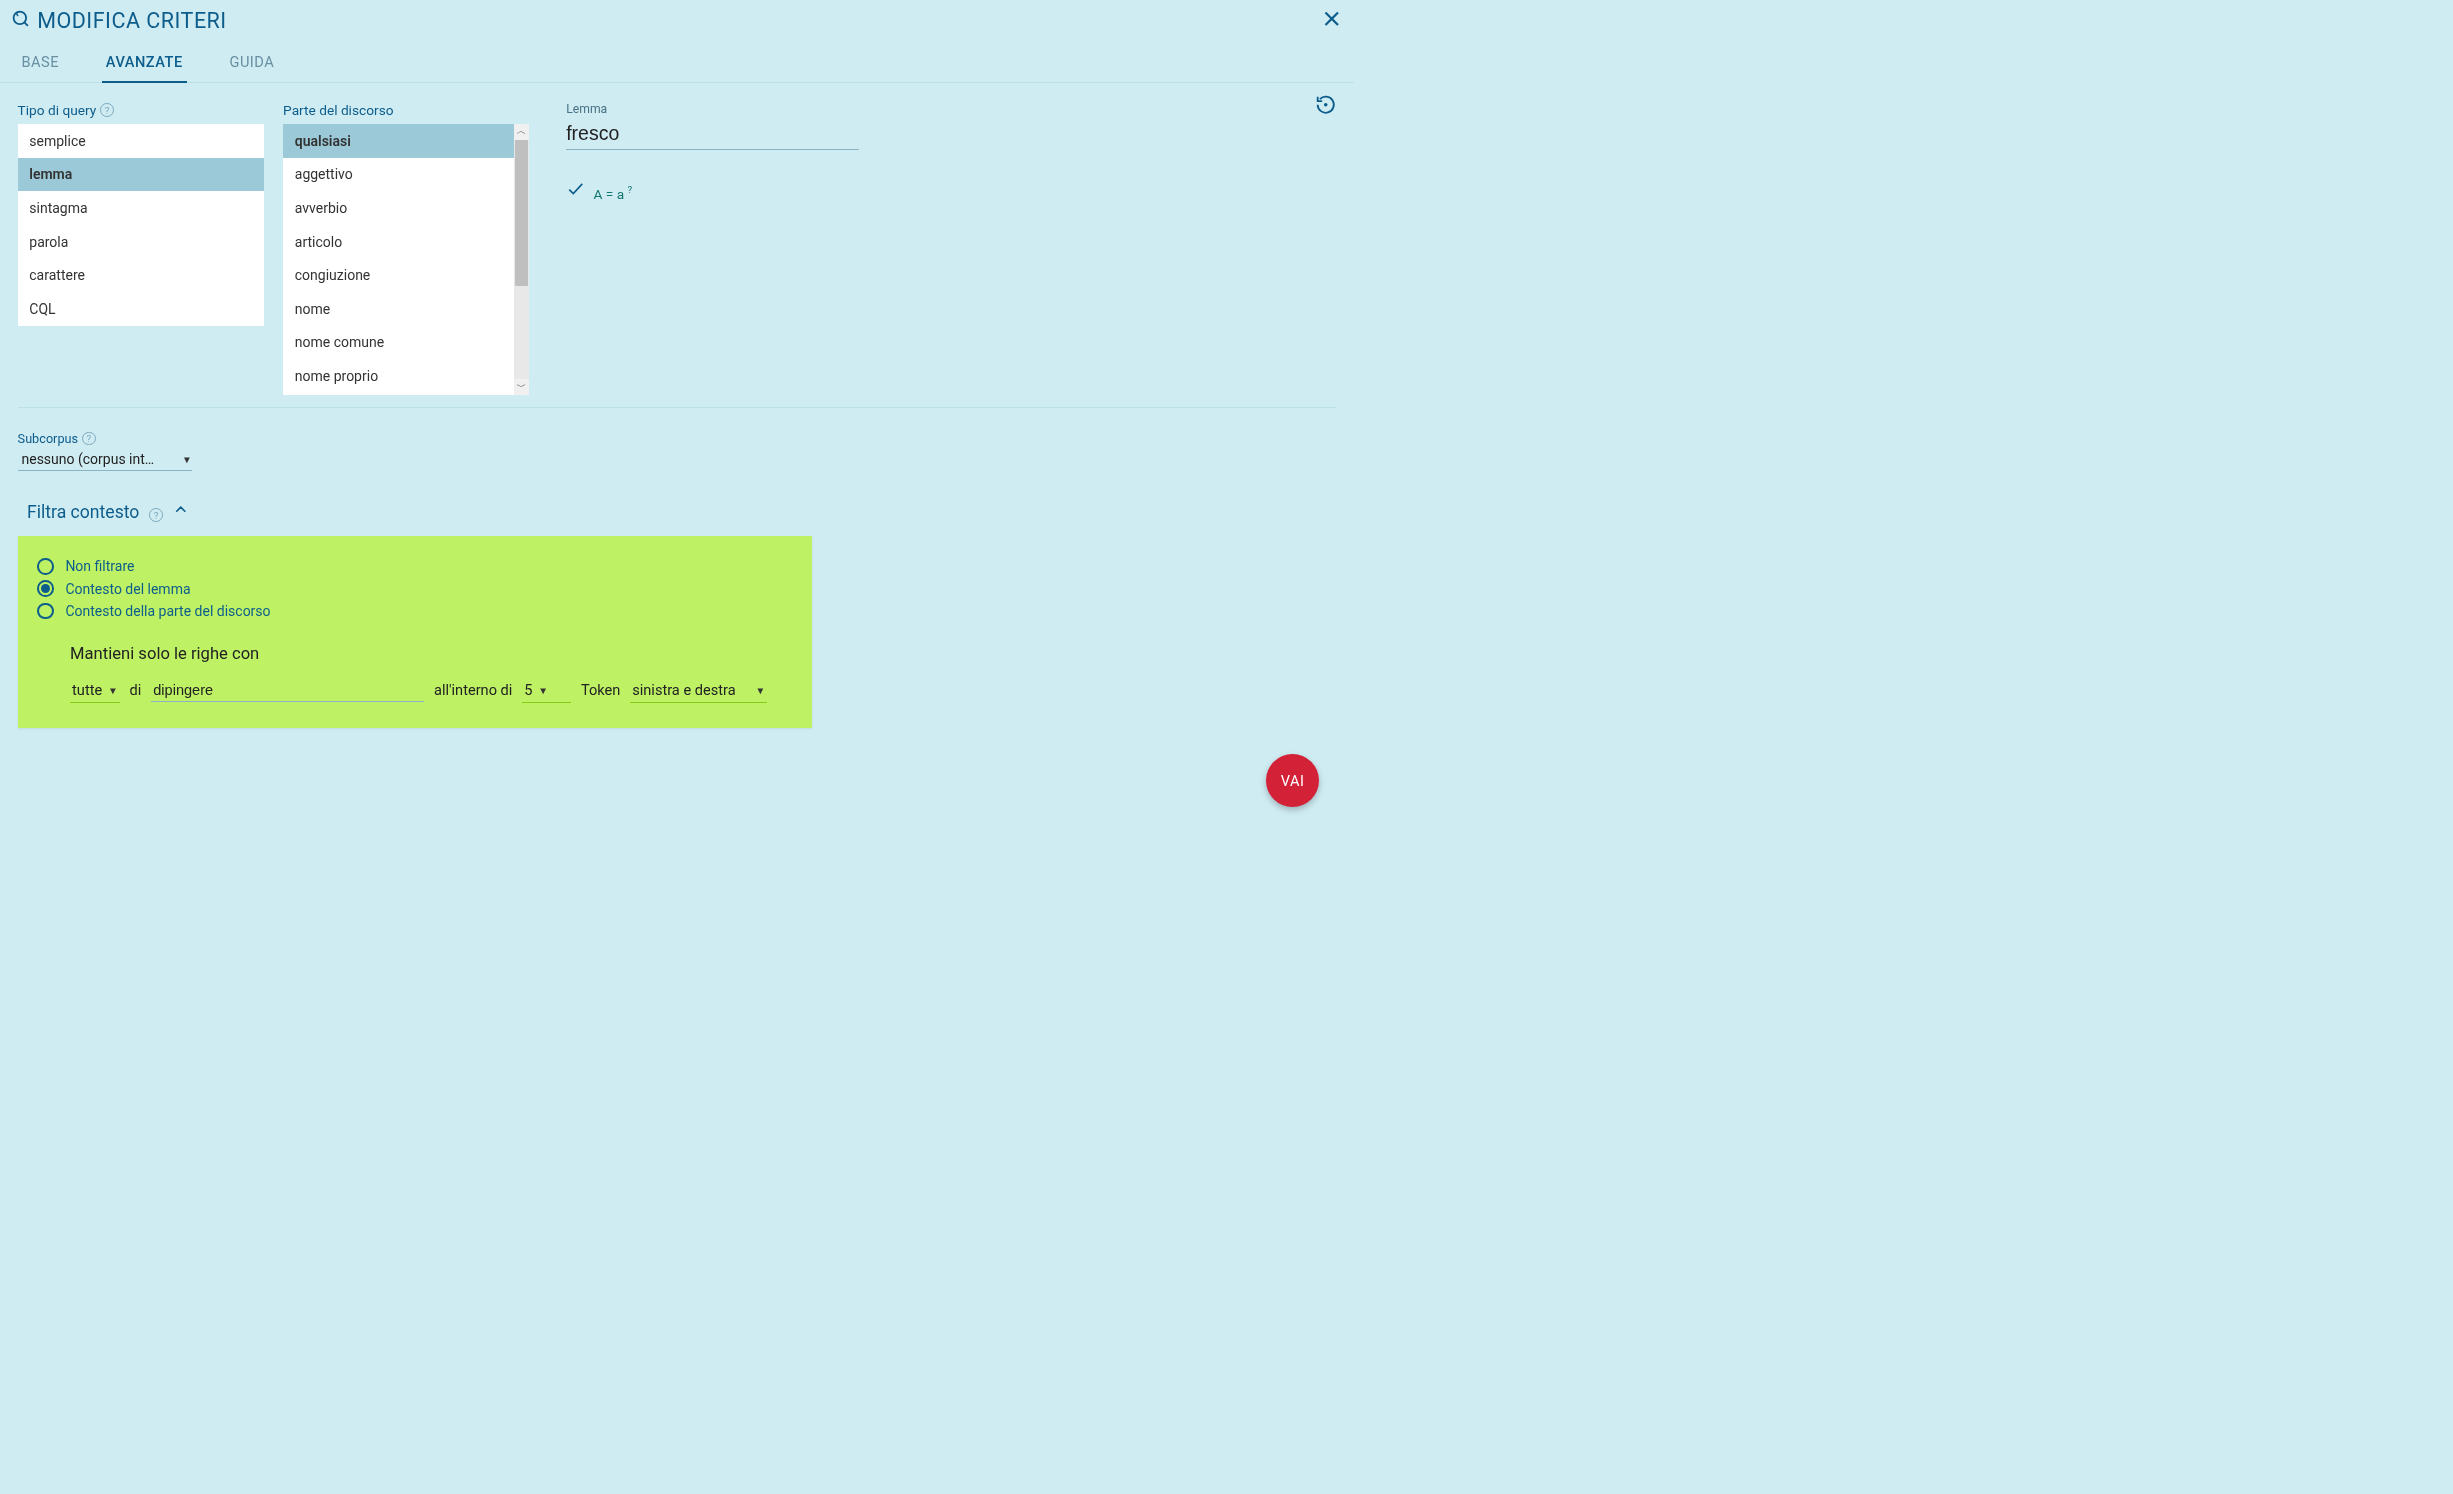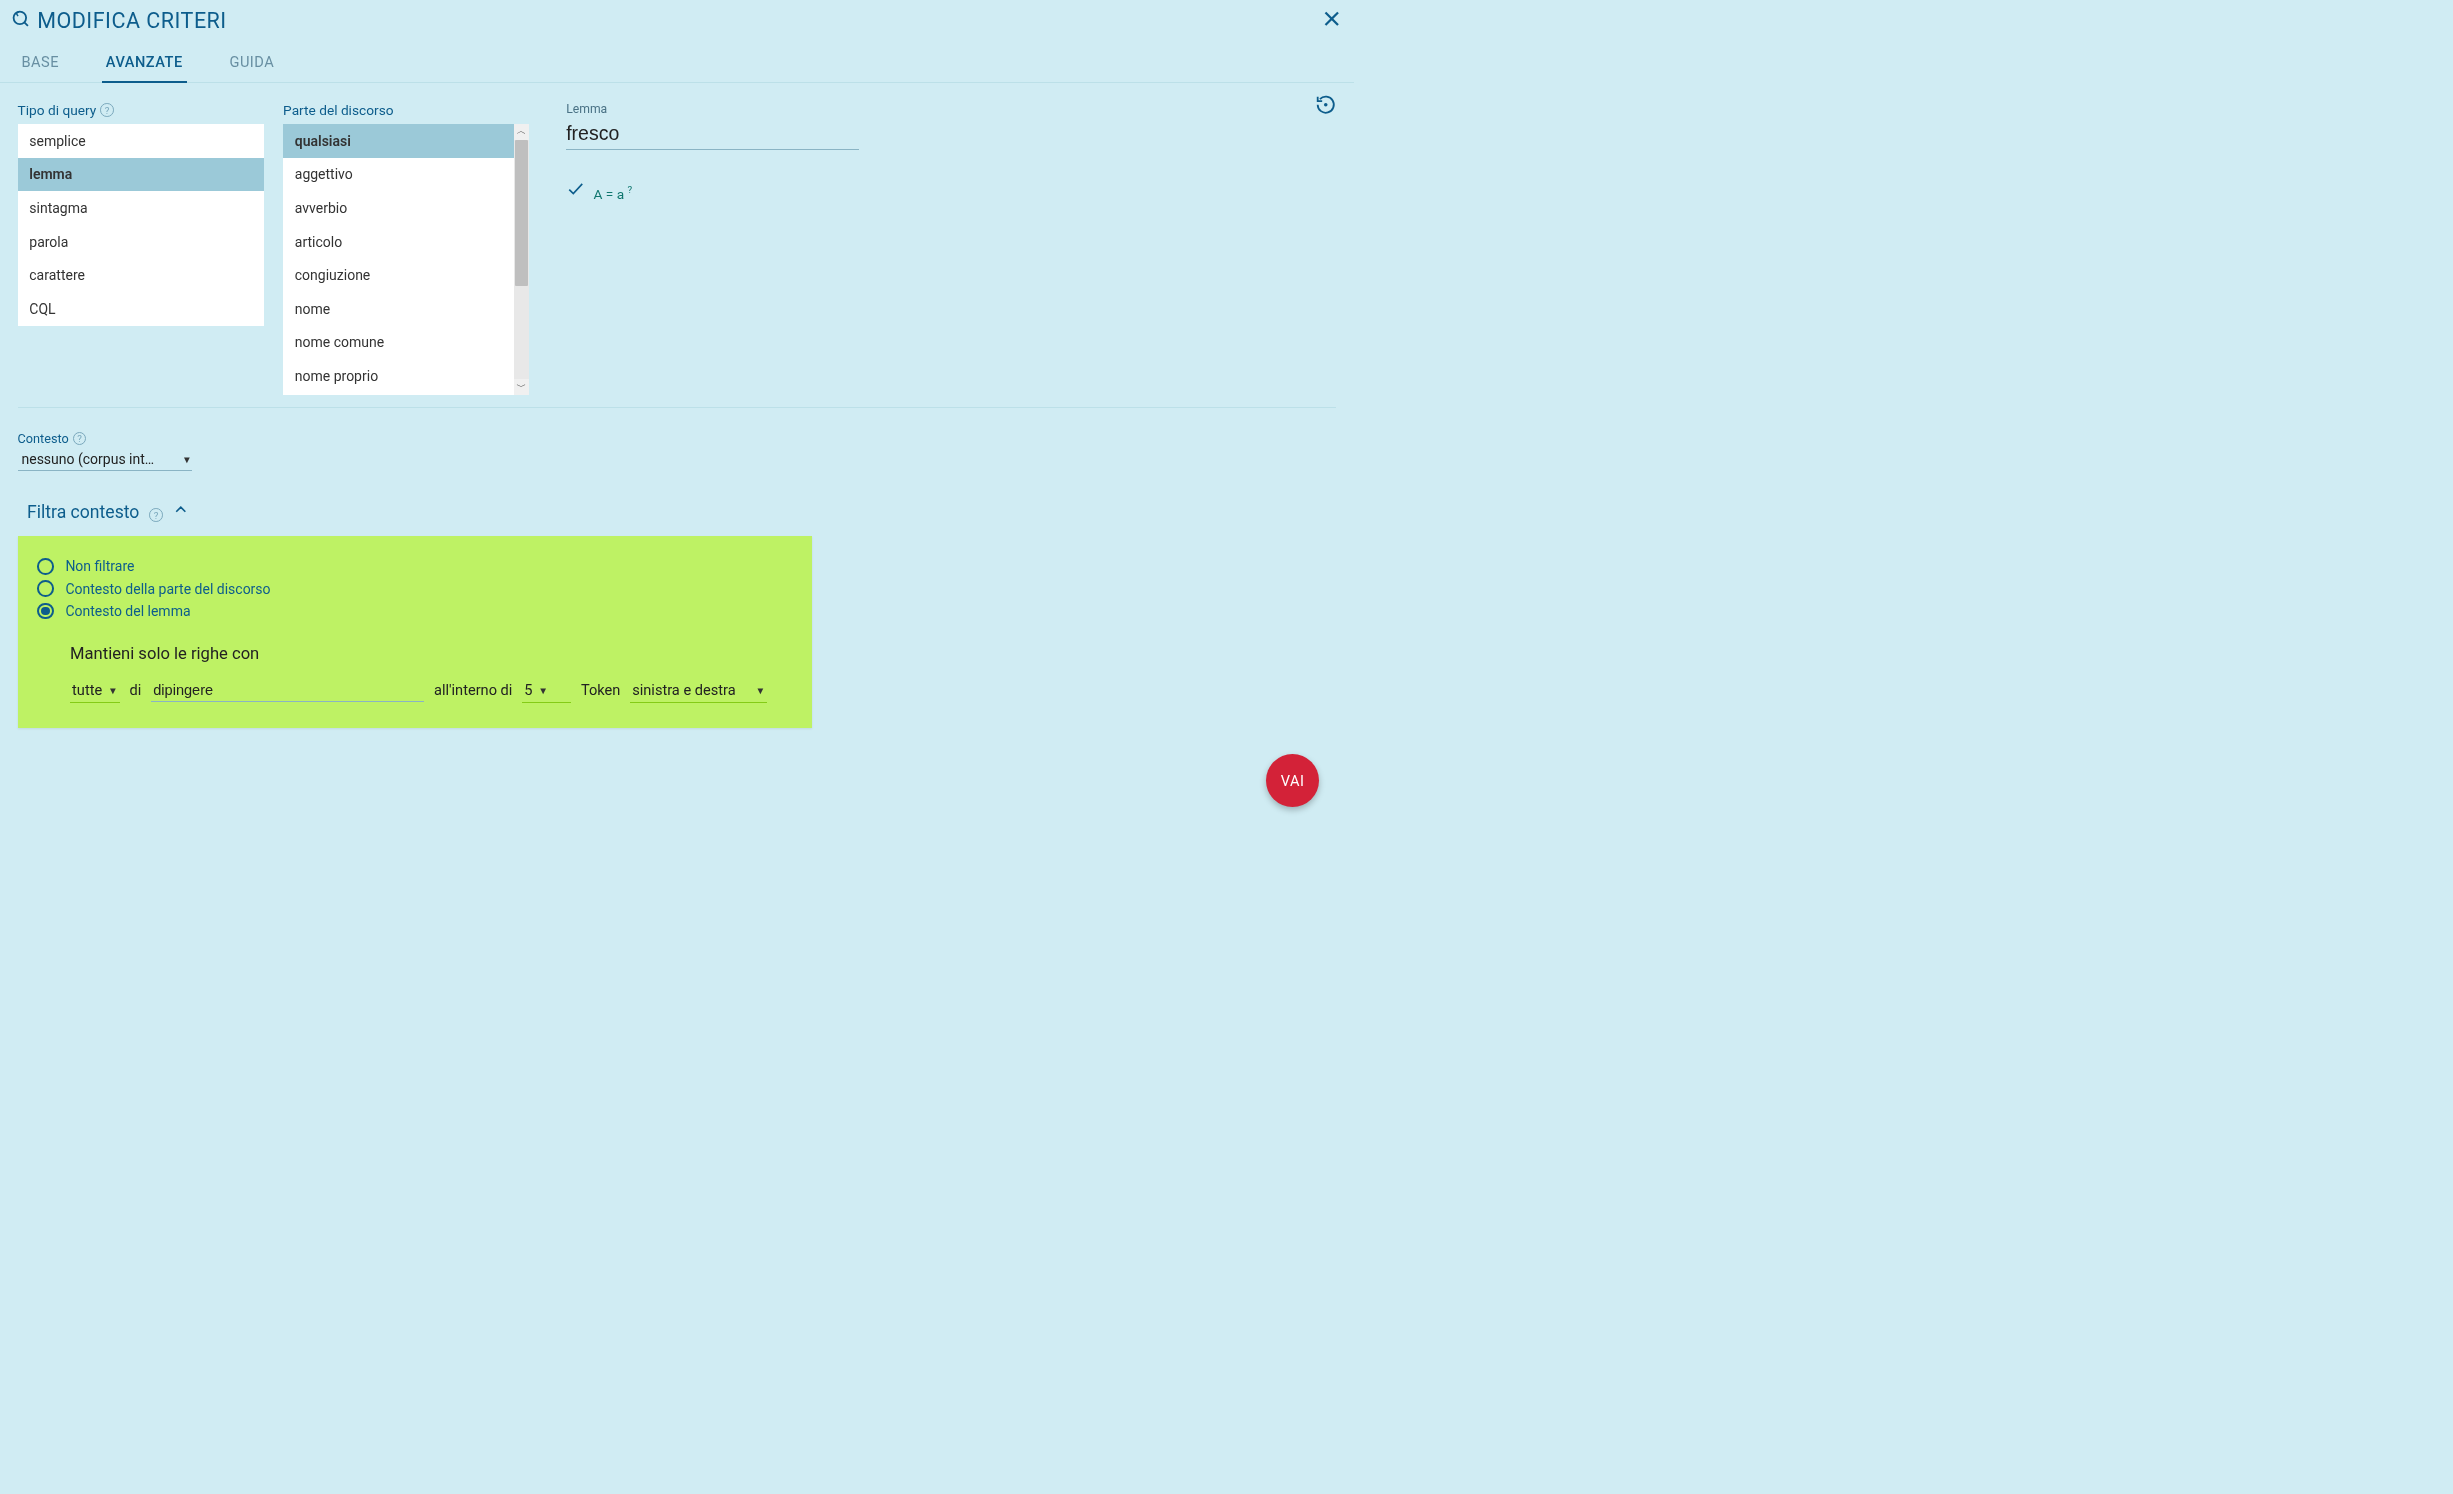--- a/index.html
+++ b/index.html
@@ -423,21 +423,21 @@
       </span>
     </div>
   </div>
 
 </div>
 
 <hr class="divider">
 
 <div class="subcorpus">
   <div class="sub-label">
-    <span>Contesto</span>
+    <span>Subcorpus</span>
     <span class="help-circle">?</span>
   </div>
   <div class="sub-select">
     <span>nessuno (corpus int…</span>
     <span class="drop-arrow">▼</span>
   </div>
 </div>
 
 <div class="filter-header">
   <span>Filtra contesto</span>
@@ -448,26 +448,26 @@
     </svg>
   </span>
 </div>
 
 <div class="filter-panel">
   <div class="radio-row">
     <span class="radio"></span>
     <span>Non filtrare</span>
   </div>
   <div class="radio-row">
+    <span class="radio checked"></span>
+    <span>Contesto del lemma</span>
+  </div>
+  <div class="radio-row">
     <span class="radio"></span>
     <span>Contesto della parte del discorso</span>
-  </div>
-  <div class="radio-row">
-    <span class="radio checked"></span>
-    <span>Contesto del lemma</span>
   </div>
 
   <div class="keep-text">Mantieni solo le righe con</div>
 
   <div class="filter-row">
     <span class="inline-select">
       <span>tutte</span>
       <span class="drop-arrow">▼</span>
     </span>
     <span>di</span>

